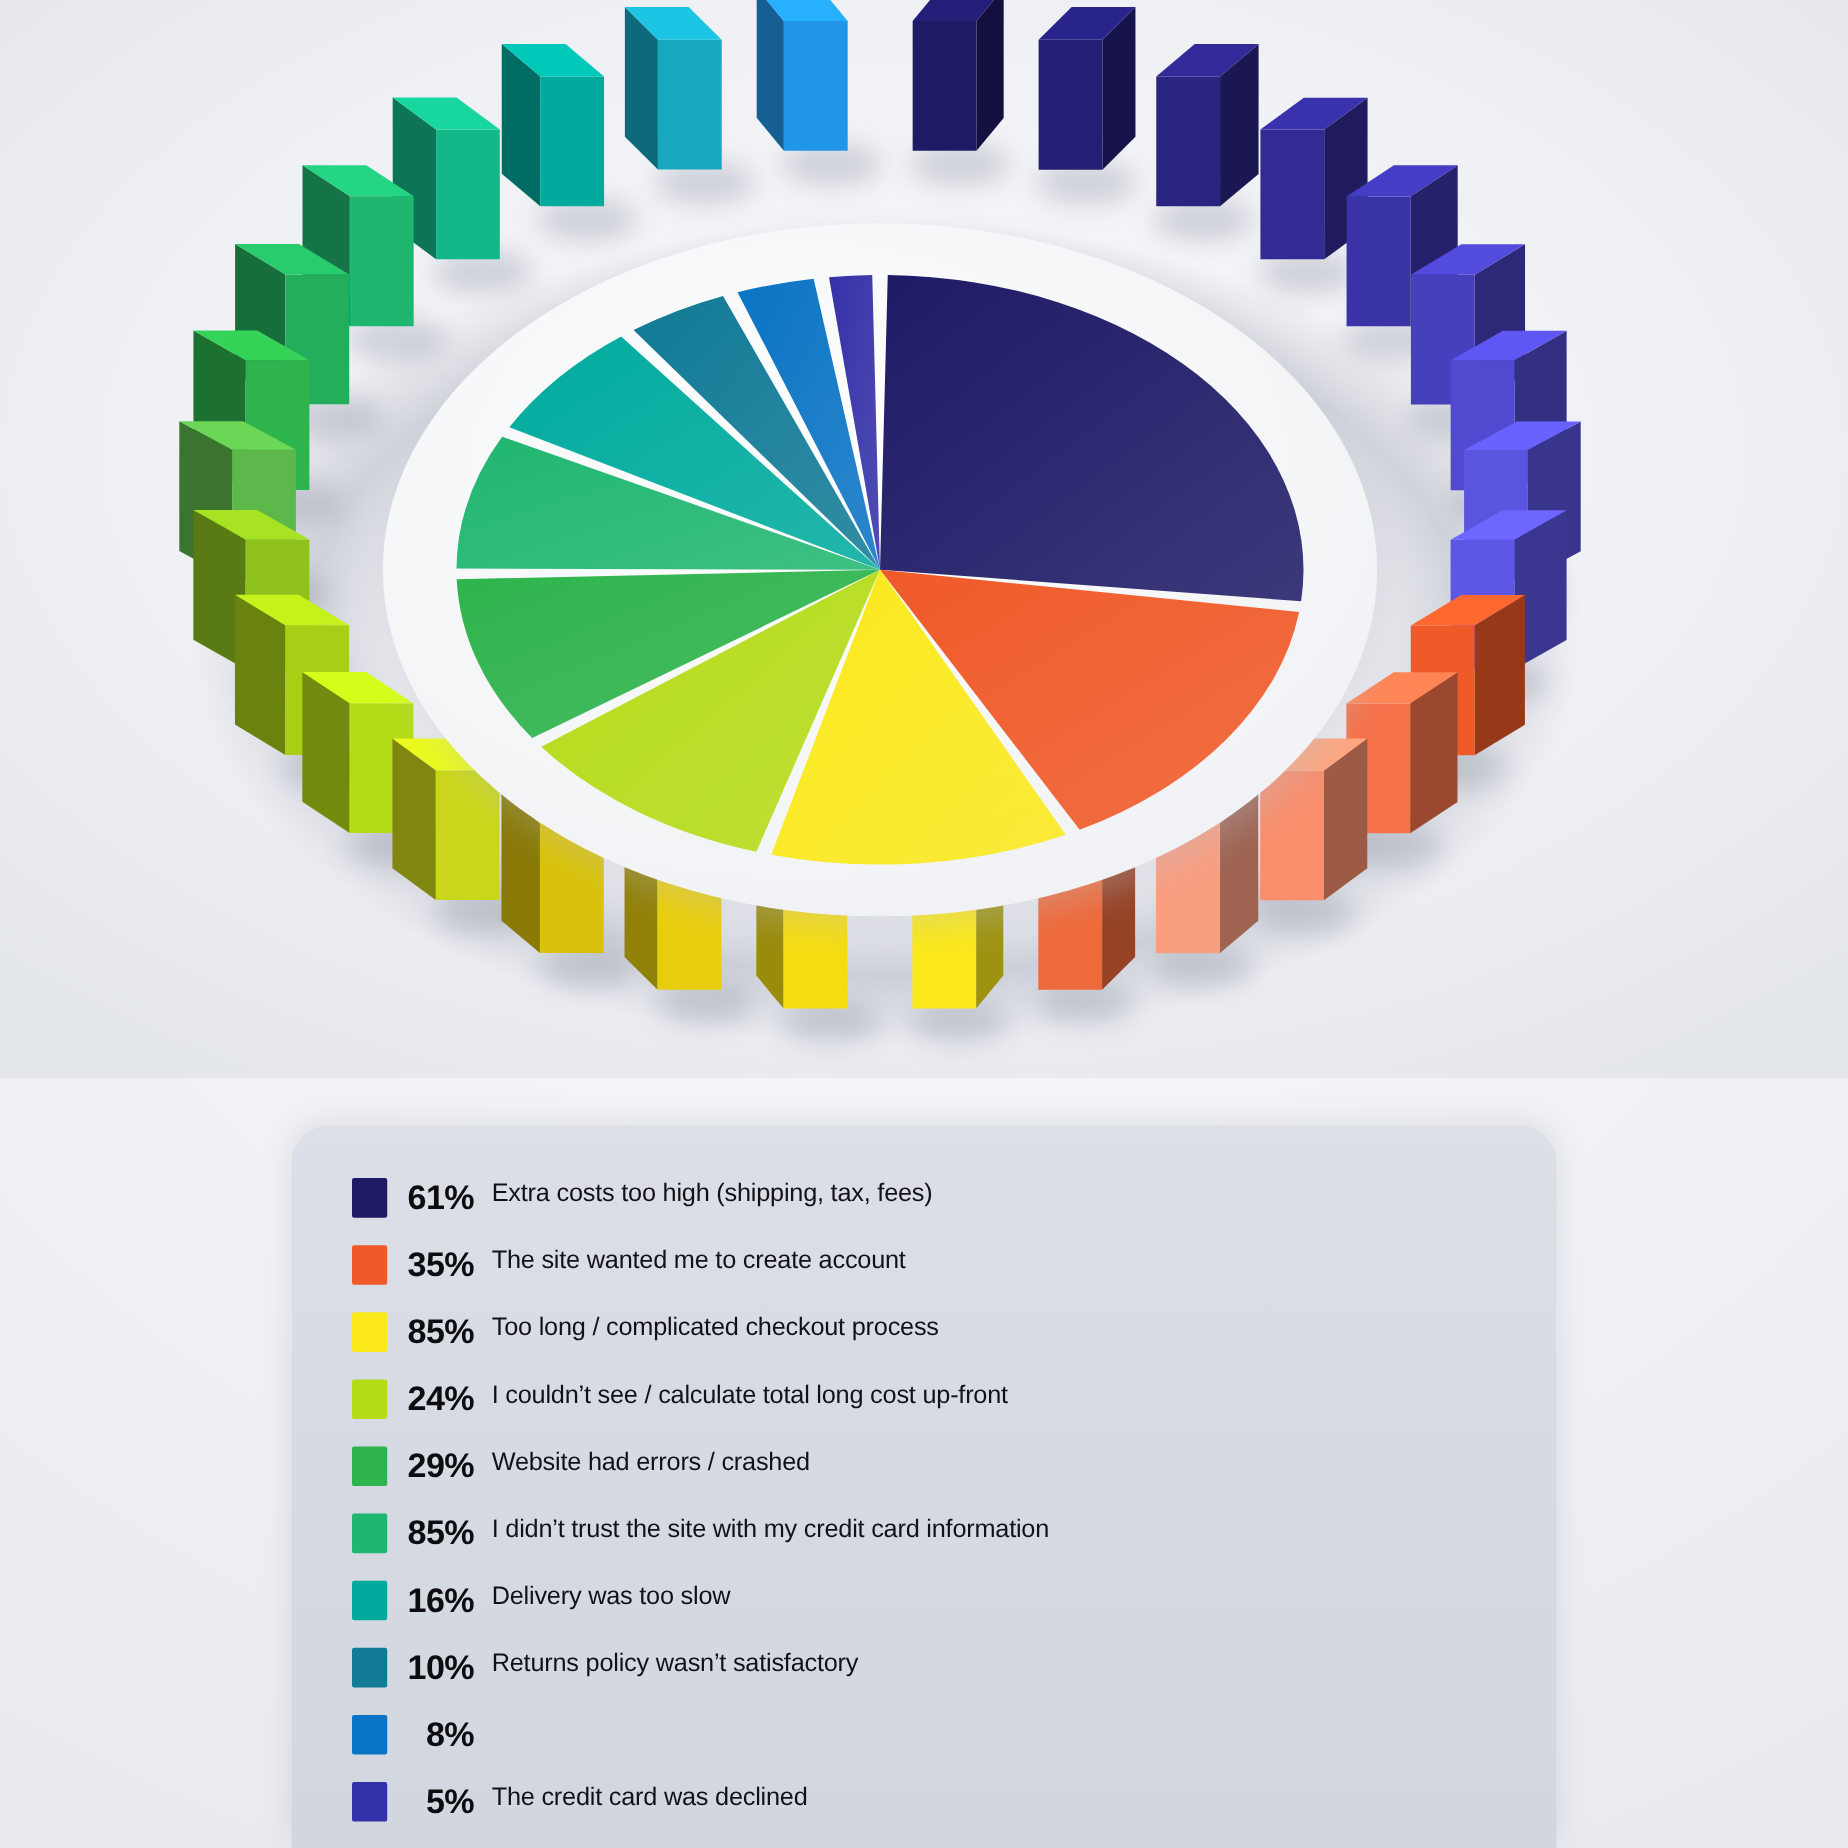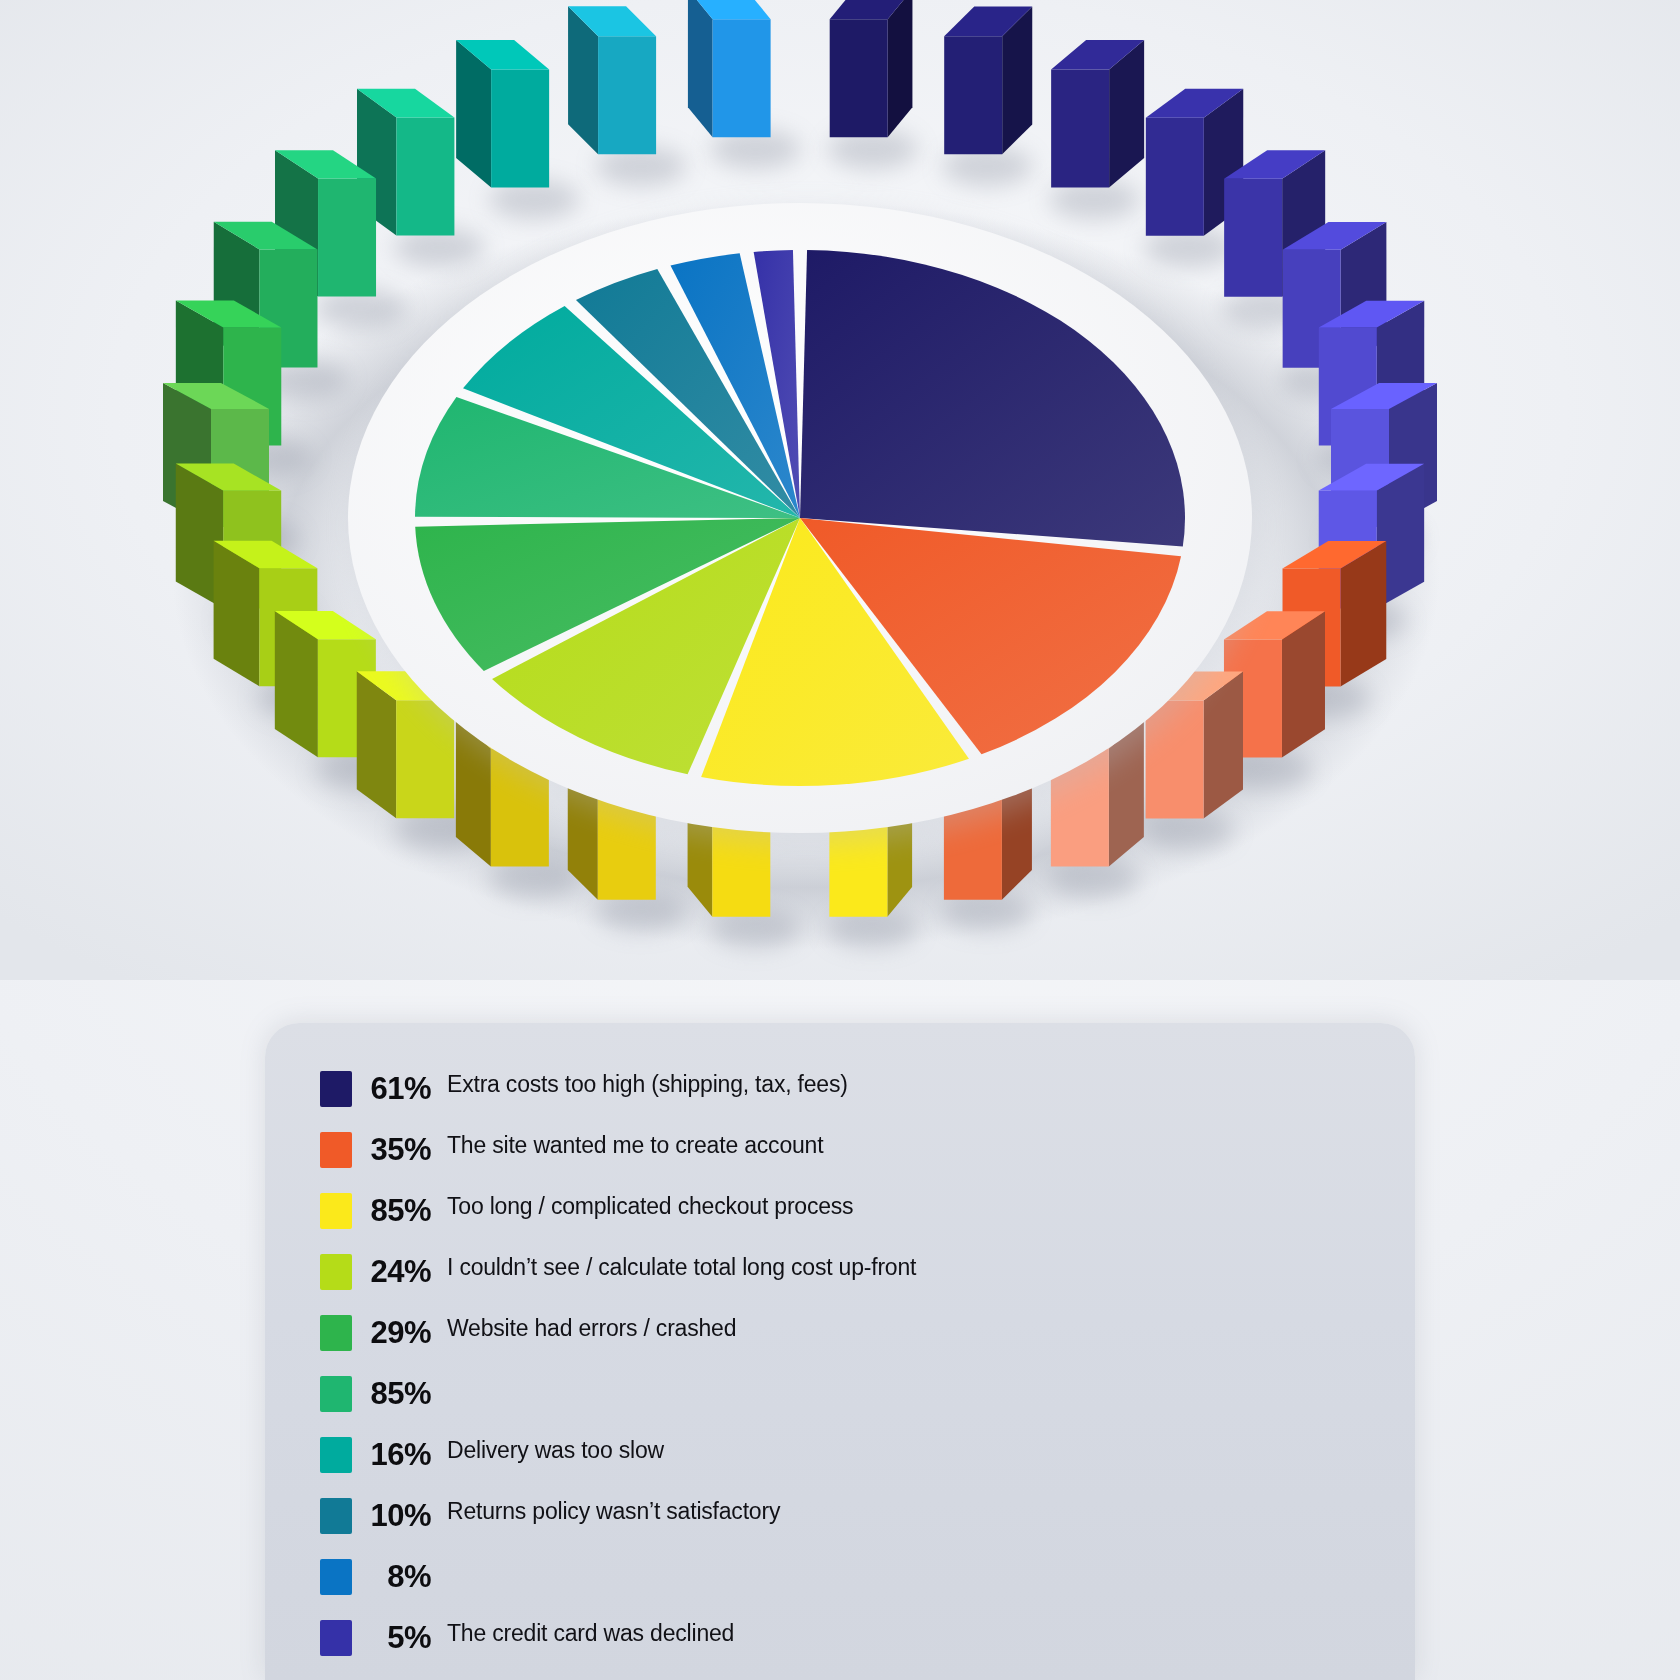--- a/index.html
+++ b/index.html
@@ -336,20 +336,21 @@
         <div class="ltext">I couldn’t see / calculate total long cost up-front</div>
       </div>
       <div class="legend-row">
         <div class="swatch" style="background: rgb(46, 180, 76);"></div>
         <div class="pct">29%</div>
         <div class="ltext">Website had errors / crashed</div>
       </div>
       <div class="legend-row">
         <div class="swatch" style="background: rgb(31, 182, 112);"></div>
         <div class="pct">85%</div>
+        <div class="ltext">I didn’t trust the site with my credit card information</div>
       </div>
       <div class="legend-row">
         <div class="swatch" style="background: rgb(0, 171, 158);"></div>
         <div class="pct">16%</div>
         <div class="ltext">Delivery was too slow</div>
       </div>
       <div class="legend-row">
         <div class="swatch" style="background: rgb(17, 122, 150);"></div>
         <div class="pct">10%</div>
         <div class="ltext">Returns policy wasn’t satisfactory</div>

